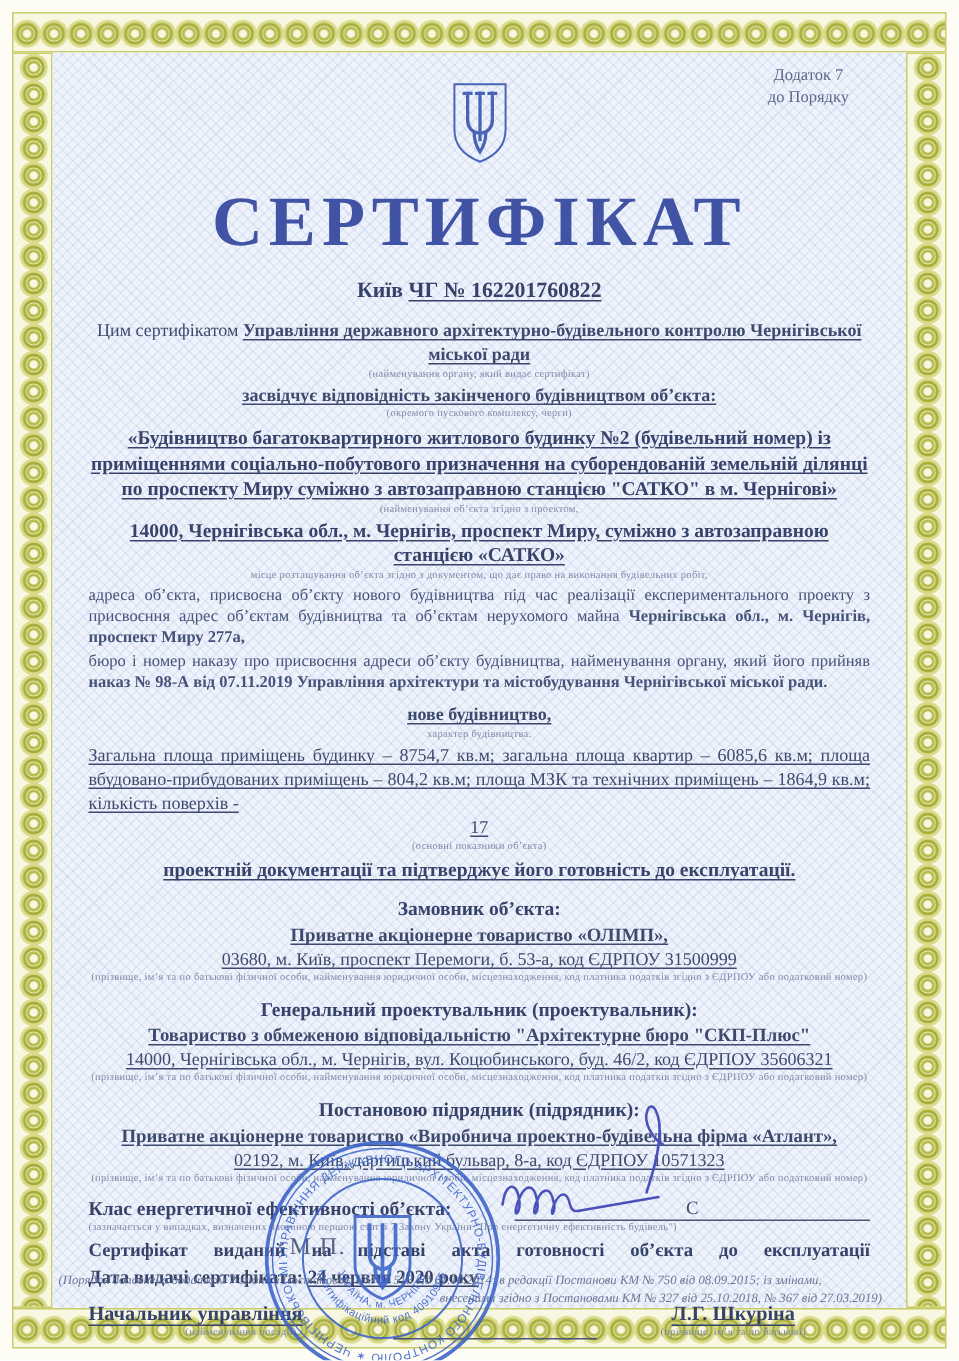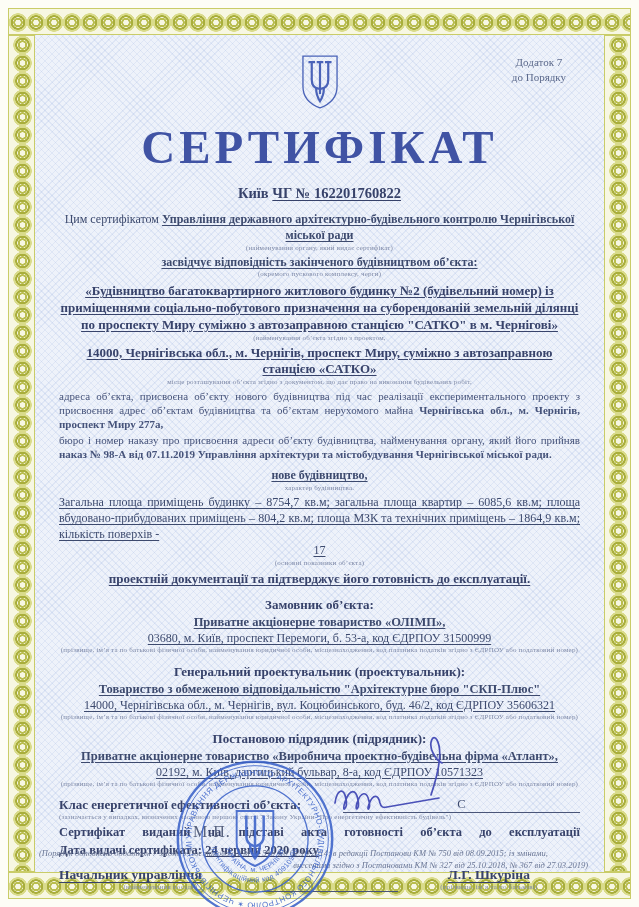--- a/index.html
+++ b/index.html
@@ -34,21 +34,21 @@
       repeating-linear-gradient(45deg, rgba(125,155,215,.14) 0 1px, transparent 1px 5px),
       repeating-linear-gradient(135deg, rgba(125,155,215,.14) 0 1px, transparent 1px 5px);
   }
   .content { position:relative; height:100%; padding:14px 24px 0; color:#3d4a6e; }
   .center { text-align:center; }
   .just { text-align:justify; }
   .b { font-weight:bold; }
   .u { text-decoration:underline; text-underline-offset:2px; }
   .note { font-size:7px; color:#7e89a7; text-align:center; line-height:1.25; letter-spacing:.2px; }
   .note-left { text-align:left; }
-  .annex { position:absolute; top:20px; right:38px; font-size:11px; color:#5d6a8c; text-align:center; line-height:1.35; }
+  .annex { position:absolute; top:8px; right:38px; font-size:11px; color:#5d6a8c; text-align:center; line-height:1.35; }
   .emblem-wrap { text-align:center; margin-top:4px; }
   .cert-title {
     text-align:center; font-size:47px; font-weight:bold; color:#4053a4;
     letter-spacing:4px; margin-top:8px; line-height:1.05;
   }
   .series { text-align:center; font-size:14.5px; font-weight:bold; color:#37426a; margin-top:13px; }
   .para { font-size:12px; line-height:1.34; color:#3d4a6e; }
   .intro { margin-top:9px; }
   .big-line { font-size:13px; line-height:1.3; color:#38436b; }
   .small-para { font-size:11px; line-height:1.28; color:#46537a; margin-top:2px; }

